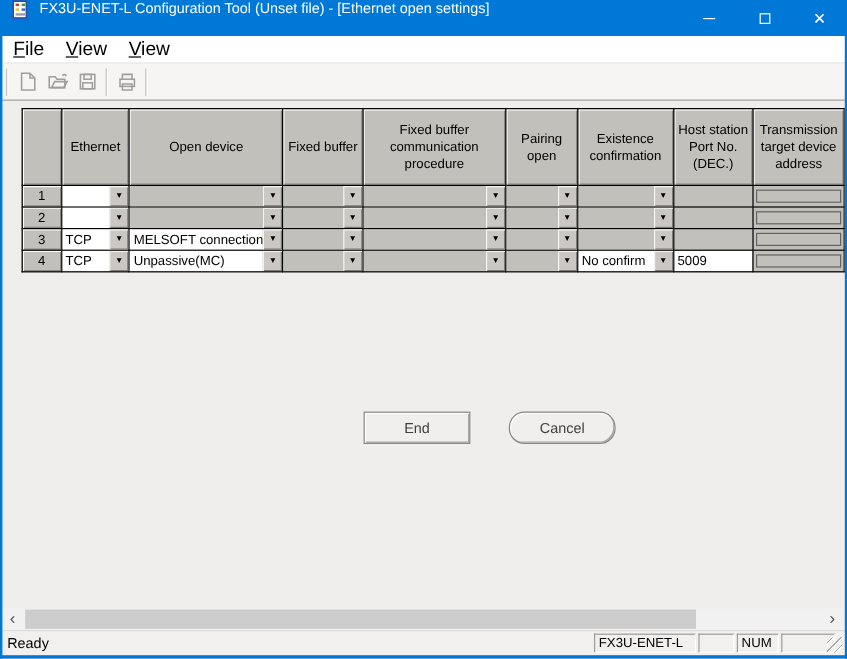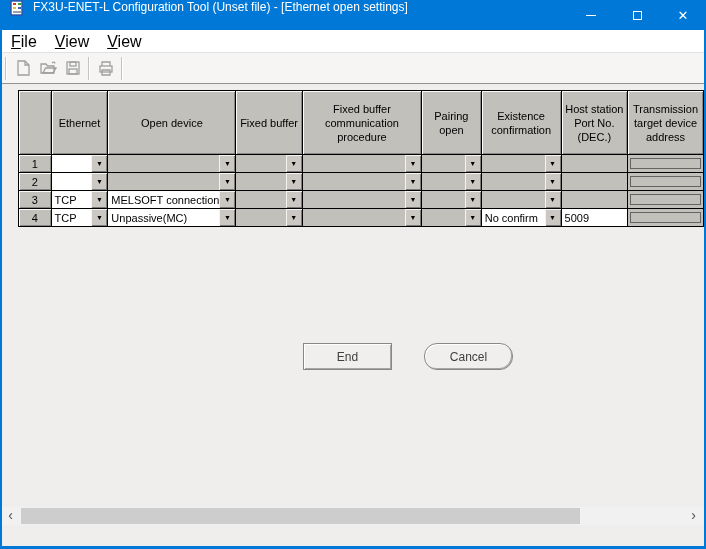--- a/index.html
+++ b/index.html
@@ -371,17 +371,25 @@
         <span>Cancel</span>
       </div>
   </div>
 
   <div id="hscroll">
     <div class="scroll-btn" id="scroll-left-btn"><span>‹</span></div>
     <div id="hscroll-thumb"></div>
     <div class="scroll-btn" id="scroll-right-btn"><span>›</span></div>
   </div>
 
+  <div id="statusbar">
+    <span id="status-ready">Ready</span>
+    <div class="status-panel" id="status-panel-device">FX3U-ENET-L</div>
+    <div class="status-panel" id="status-panel-2"></div>
+    <div class="status-panel" id="status-panel-num">NUM</div>
+    <div class="status-panel" id="status-panel-4"></div>
+    <div id="resize-grip"></div>
+  </div>
 
   <div class="frame-edge" id="edge-left"></div>
   <div class="frame-edge" id="edge-right"></div>
   <div class="frame-edge" id="edge-bottom"></div>
 </div>
 
 </body></html>

